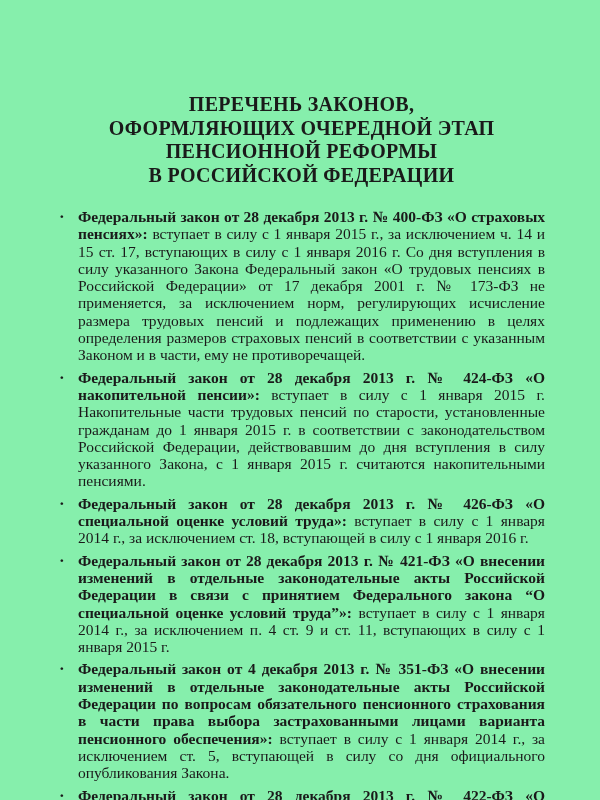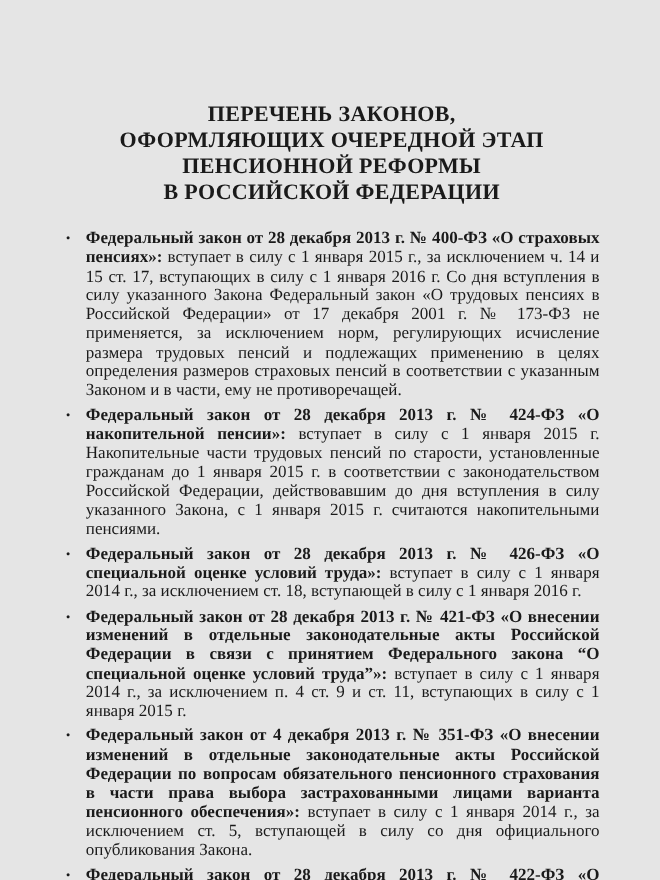--- a/index.html
+++ b/index.html
@@ -5,21 +5,21 @@
   html, body { margin: 0; padding: 0; }
   body {
     width: 600px; height: 800px;
     background: #ffffff;
     overflow: hidden;
   }
   .page {
     box-sizing: border-box;
     width: 600px; height: 800px;
     padding: 93px 55px 0 58px;
-    background: #e5e5e5;
+    background: #86efac;
     color: #1a1a1a;
     font-family: "Liberation Serif", "DejaVu Serif", serif;
   }
   .doc-title {
     margin: 0;
     font-size: 20px;
     line-height: 23.5px;
     font-weight: 700;
     text-align: center;
     white-space: pre-line;

